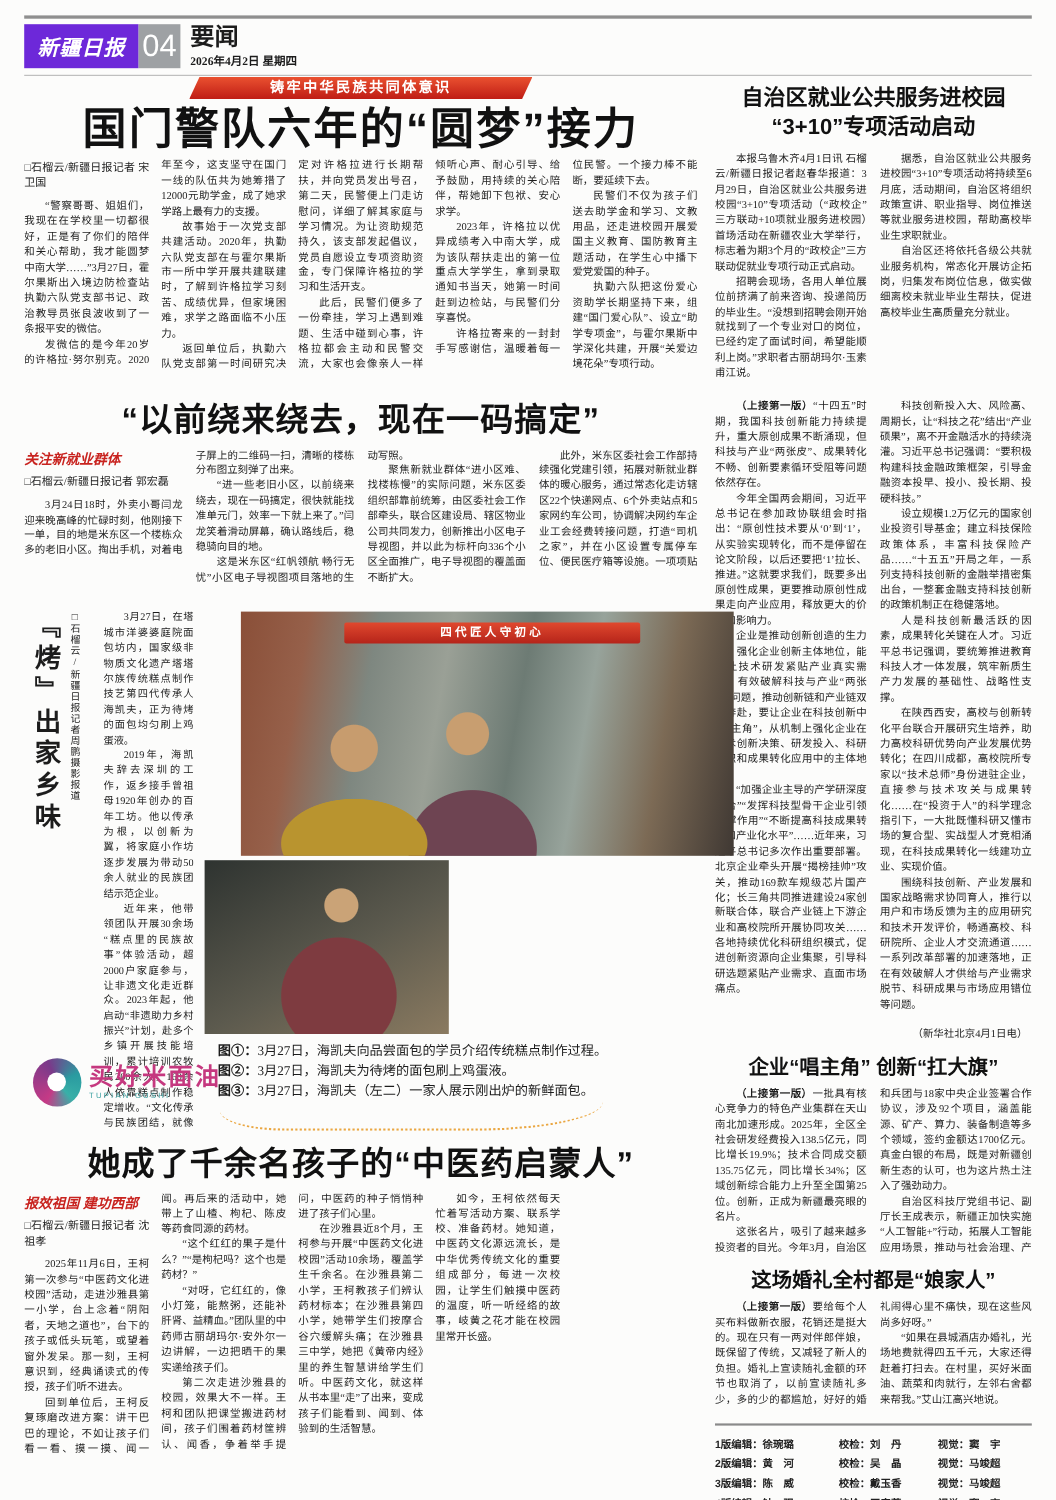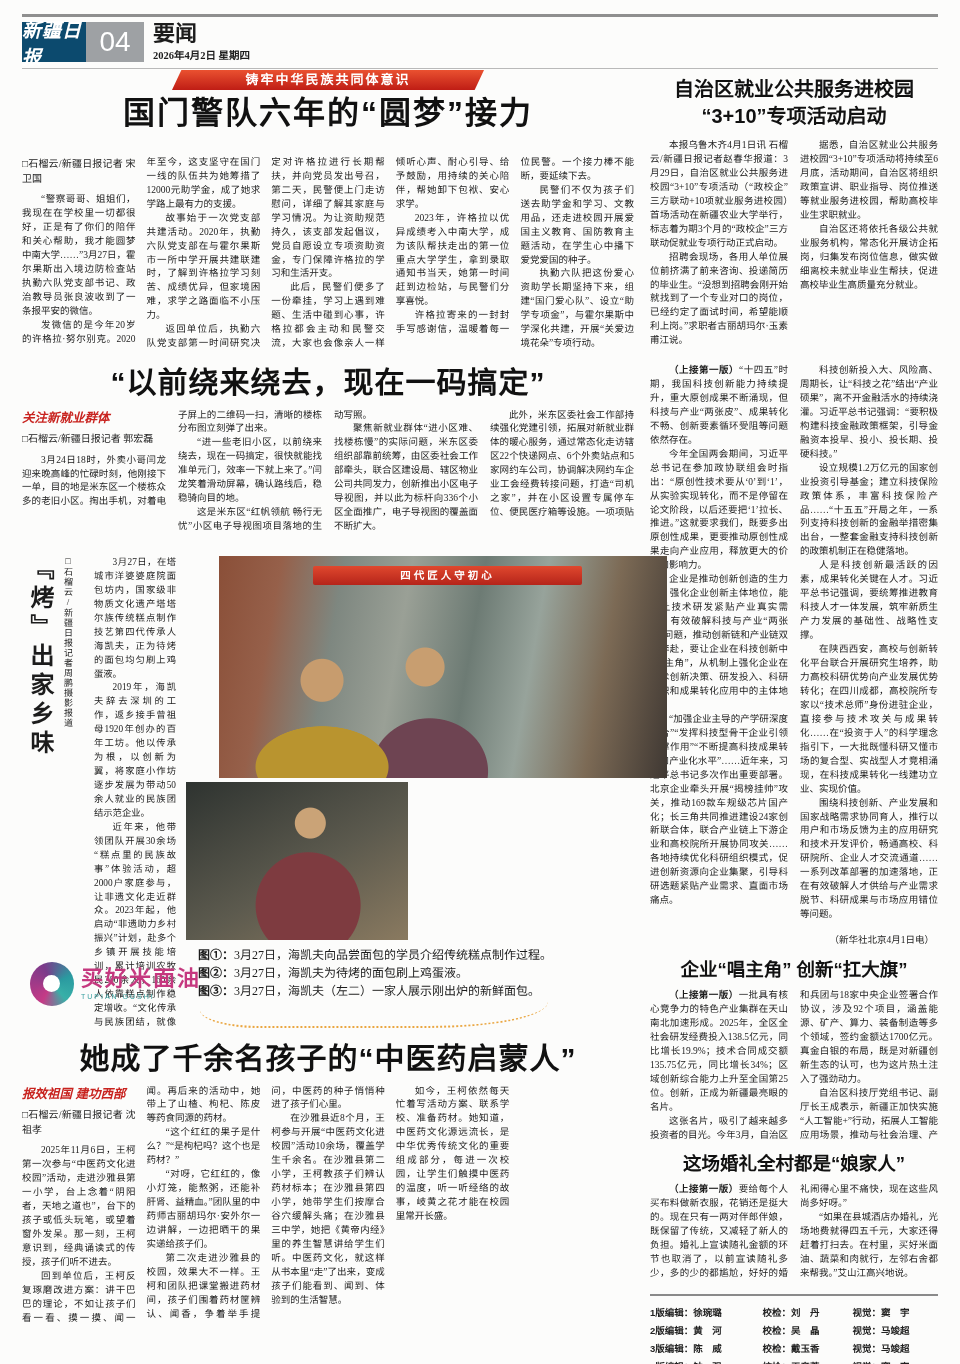--- a/index.html
+++ b/index.html
@@ -2,31 +2,31 @@
 <html lang="zh-CN"><head>
 <meta charset="utf-8">
 <style>
   html,body{margin:0;padding:0;background:#e9e9e9;}
   .page{position:relative;width:960px;height:1364px;margin:0 auto;background:#fcfcfb;
         font-family:"Liberation Serif",serif;color:#1c1c1c;overflow:hidden;}
   
   .toprule{position:absolute;left:22px;right:22px;top:14px;border-top:3px solid #8f8f8f;}
   .masthead{position:absolute;left:22px;right:22px;top:22px;height:40px;display:flex;align-items:stretch;
             border-bottom:1px solid #b9b9b9;padding-bottom:6px;}
-  .logo{width:64px;background:#0c4a6e;color:#fff;display:flex;align-items:center;justify-content:center;
+  .logo{width:104px;background:#6d28d9;color:#fff;display:flex;align-items:center;justify-content:center;
         font-weight:bold;font-style:italic;font-size:19px;letter-spacing:1px;}
-  .pageno{width:58px;background:#9ea1a4;color:#fff;display:flex;align-items:center;justify-content:center;
+  .pageno{width:38px;background:#9ea1a4;color:#fff;display:flex;align-items:center;justify-content:center;
           font-family:"Liberation Sans",sans-serif;font-size:28px;}
   .mh-right{margin-left:9px;display:flex;flex-direction:column;justify-content:center;}
   .section{font-family:"Liberation Sans",sans-serif;font-weight:900;font-size:22px;line-height:1.05;}
   .dateline{font-size:10.5px;font-weight:bold;margin-top:2px;}
   
   .art{position:absolute;}
   .hl{font-family:"Liberation Sans",sans-serif;font-weight:900;text-align:center;margin:0;color:#111;}
-  .hl-main{font-size:32px;line-height:1.12;letter-spacing:2px;margin-bottom:24px;}
+  .hl-main{font-size:40px;line-height:1.12;letter-spacing:2px;margin-bottom:4px;}
   .hl-mid{font-size:30px;line-height:1.15;letter-spacing:1px;margin-bottom:8px;}
   .hl-right{font-size:20px;line-height:1.35;margin-bottom:9px;}
   .hl-small{font-size:18.5px;line-height:1.3;margin-bottom:7px;}
   .ribbon{width:312px;height:20px;margin:0 auto 6px;background:linear-gradient(180deg,#ea5130,#bf1d15);
           clip-path:polygon(3% 0,100% 0,97% 100%,0 100%);color:#fff;text-align:center;line-height:20px;
           font-family:"Liberation Sans",sans-serif;font-weight:bold;font-size:13px;letter-spacing:2px;}
   .cols{column-fill:auto;overflow:hidden;font-size:9.5px;line-height:1.47;text-align:justify;}
   .cols-5{column-count:5;column-gap:11px;height:200px;}
   .cols-4{column-count:4;column-gap:12px;height:128px;}
   .cols-2{column-count:2;column-gap:12px;}

